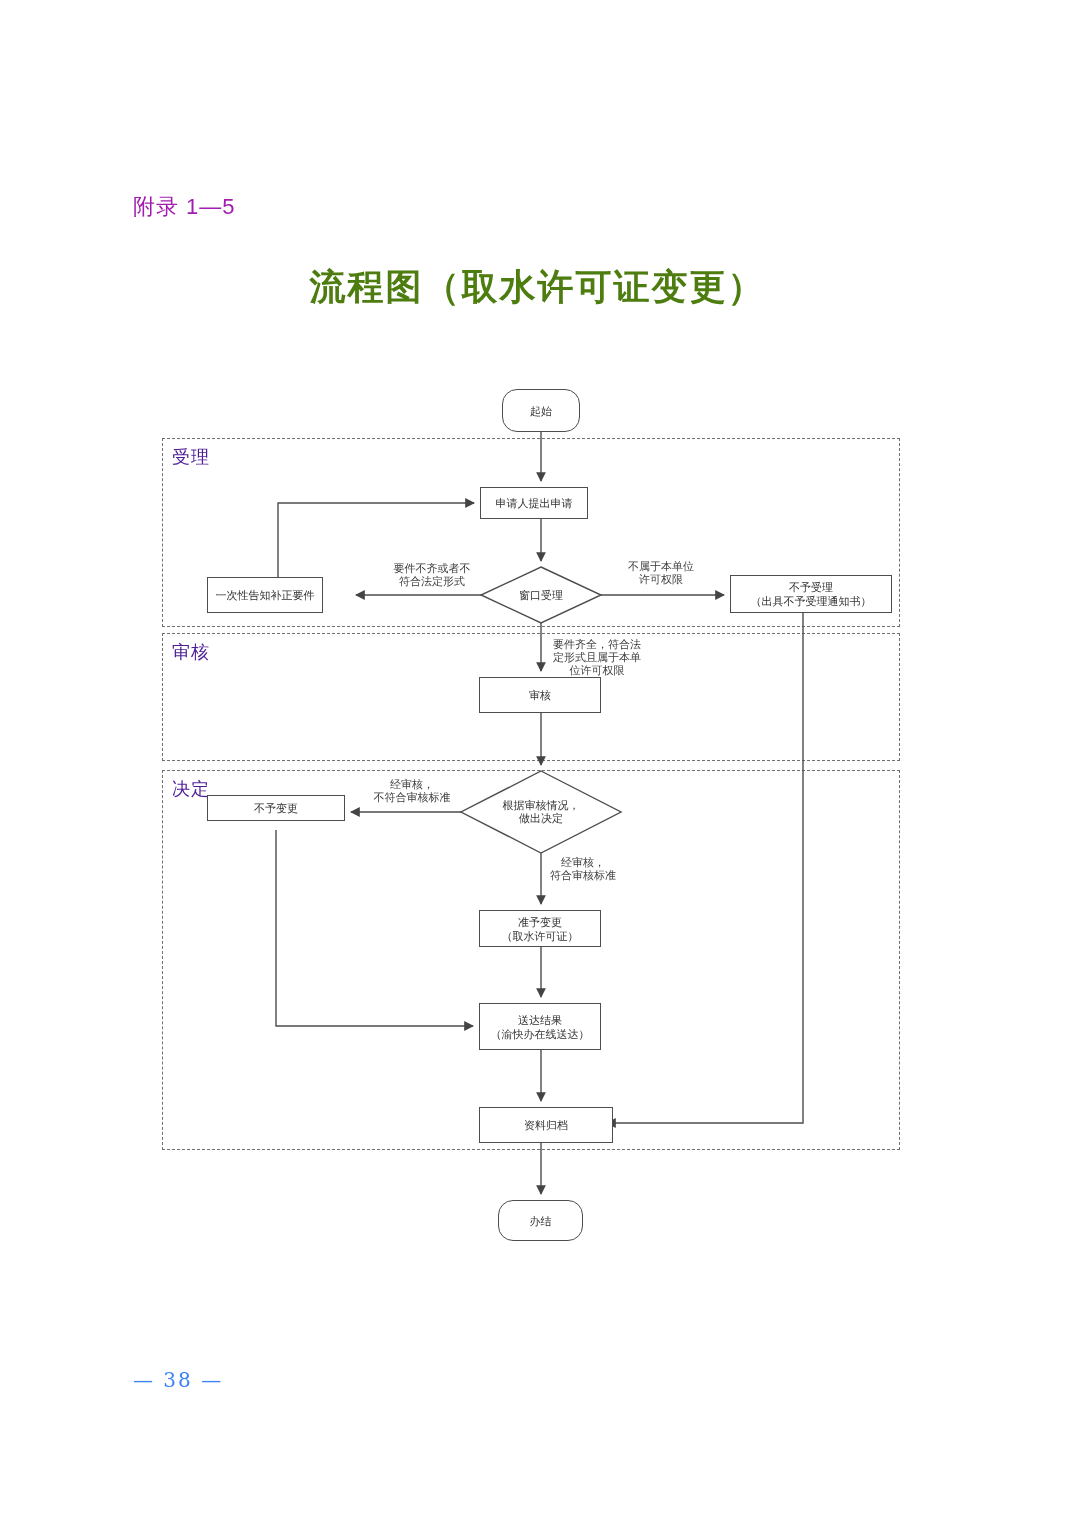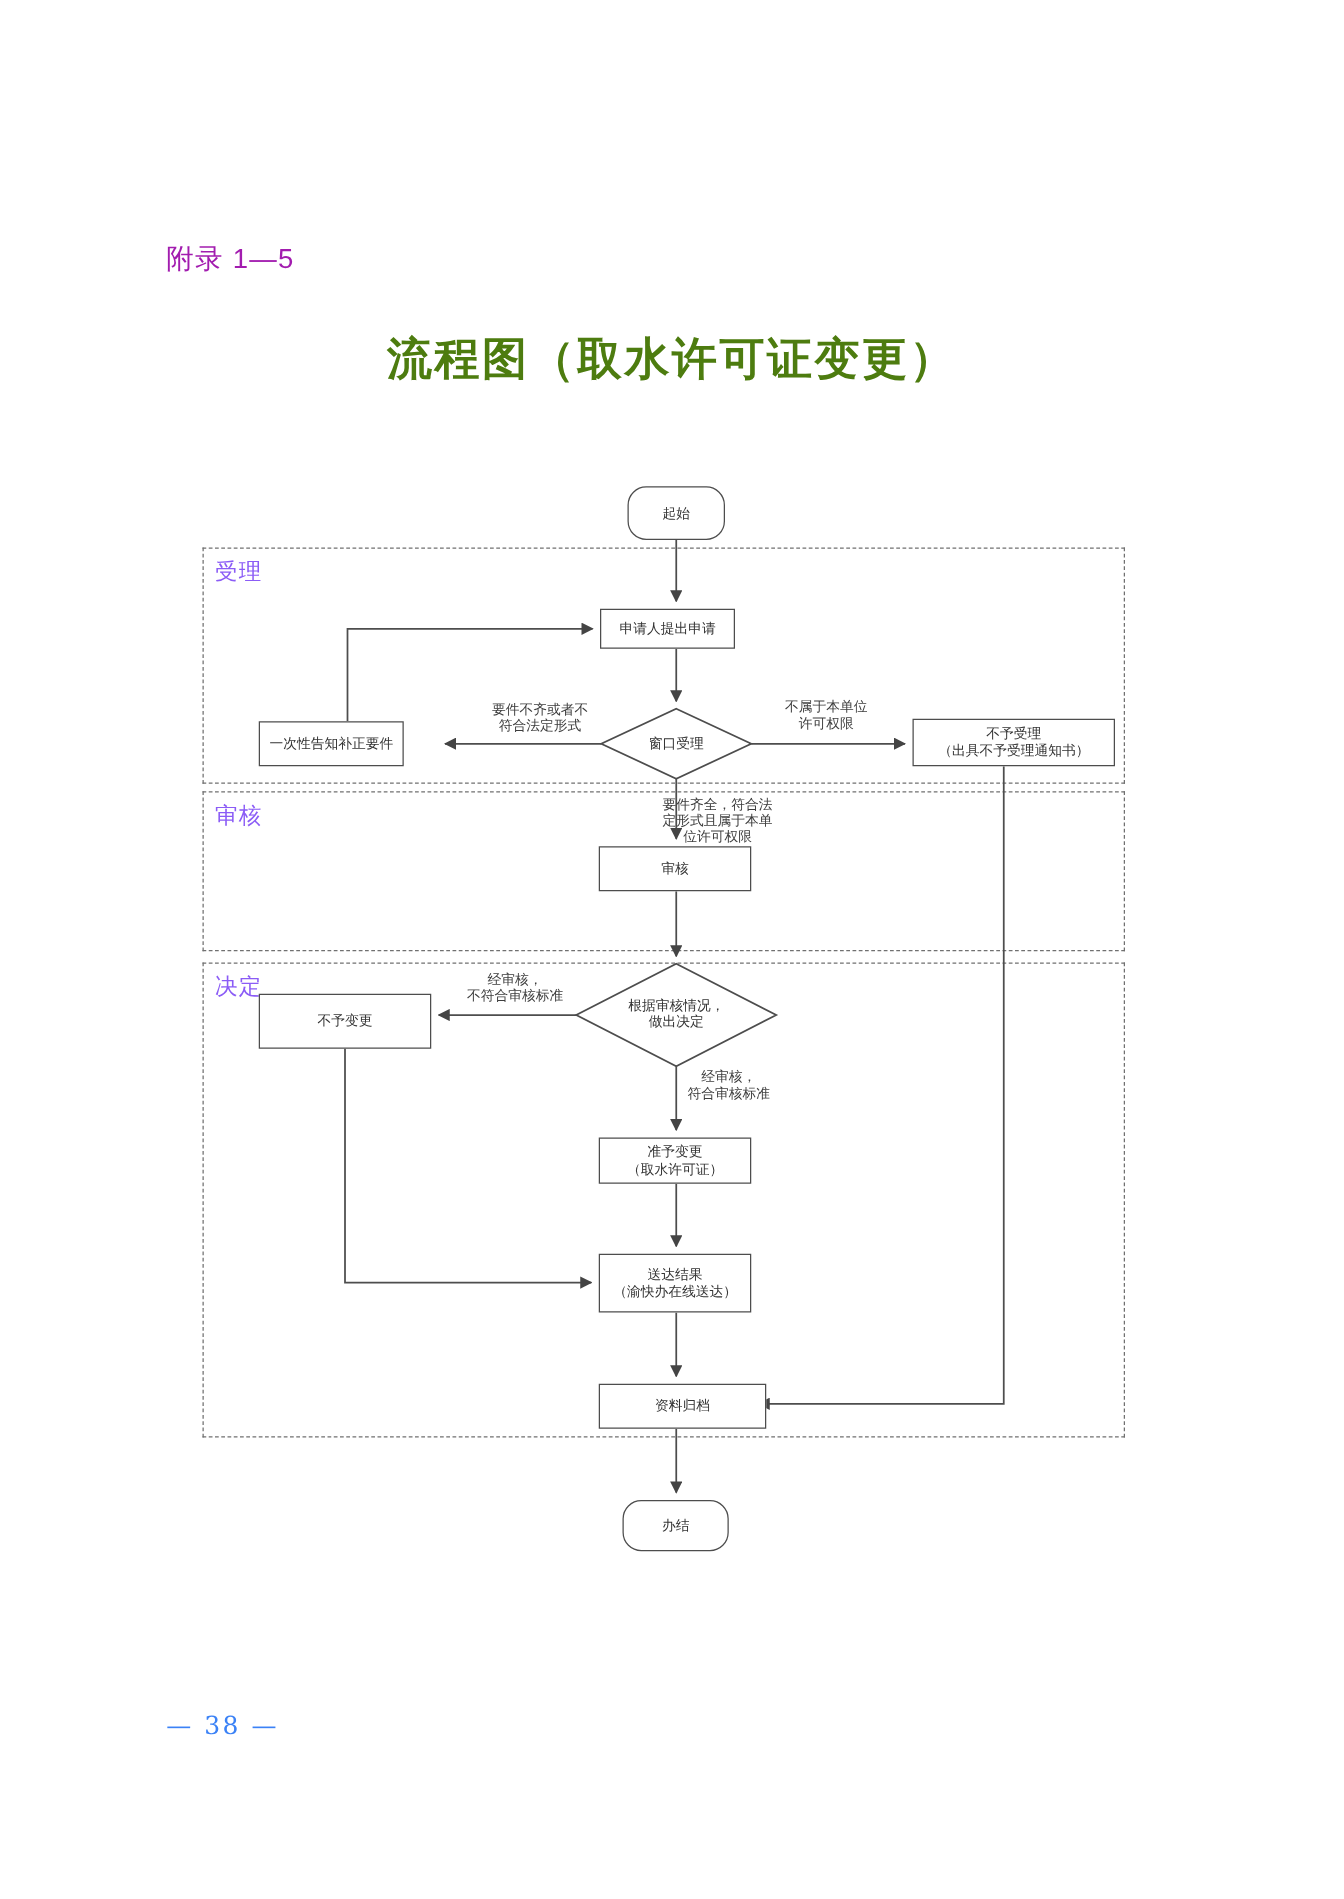--- a/index.html
+++ b/index.html
@@ -24,21 +24,21 @@
   }
   .flowchart{position:absolute;left:0;top:0;width:1075px;height:1519px;}
   svg.connector-layer{position:absolute;left:0;top:0;}
   .section{
     position:absolute;
     border:1.5px dashed #707070;
     background:transparent;
   }
   .section-label{
     position:absolute;left:9px;top:6px;
-    font-size:18px;color:#8b5cf6;letter-spacing:1px;
+    font-size:18px;color:#4c1d95;letter-spacing:1px;
   }
   .node{
     position:absolute;
     border:1.4px solid #4d4d4d;
     background:#ffffff;
     display:flex;align-items:center;justify-content:center;
     text-align:center;
     font-size:11px;line-height:14px;color:#333333;
     white-space:pre-line;
     box-sizing:border-box;
@@ -122,39 +122,39 @@
     <div class="node" style="left:207px;top:577px;width:116px;height:36px;">一次性告知补正要件</div>
 
     <div class="node" style="left:730px;top:575px;width:162px;height:38px;">不予受理
 （出具不予受理通知书）</div>
 
     <div class="node" style="left:479px;top:677px;width:122px;height:36px;">审核</div>
 
     <div class="diamond-label" style="left:476px;top:798px;width:130px;height:28px;">根据审核情况，
 做出决定</div>
 
-    <div class="node" style="left:207px;top:795px;width:138px;height:44px;">不予变更</div>
+    <div class="node" style="left:207px;top:795px;width:138px;height:26px;">不予变更</div>
 
     <div class="node" style="left:479px;top:910px;width:122px;height:37px;">准予变更
 （取水许可证）</div>
 
     <div class="node" style="left:479px;top:1003px;width:122px;height:47px;">送达结果
 （渝快办在线送达）</div>
 
     <div class="node" style="left:479px;top:1107px;width:134px;height:36px;">资料归档</div>
 
     <div class="node terminal" style="left:498px;top:1200px;width:85px;height:41px;">办结</div>
 
     <div class="edge-label" style="left:383px;top:562px;width:98px;">要件不齐或者不
 符合法定形式</div>
 
     <div class="edge-label" style="left:613px;top:560px;width:96px;">不属于本单位
 许可权限</div>
 
-    <div class="edge-label" style="left:524px;top:638px;width:100px;">要件齐全，符合法
+    <div class="edge-label" style="left:547px;top:638px;width:100px;">要件齐全，符合法
 定形式且属于本单
 位许可权限</div>
 
     <div class="edge-label" style="left:362px;top:778px;width:100px;">经审核，
 不符合审核标准</div>
 
     <div class="edge-label" style="left:537px;top:856px;width:92px;">经审核，
 符合审核标准</div>
 
   </div>

